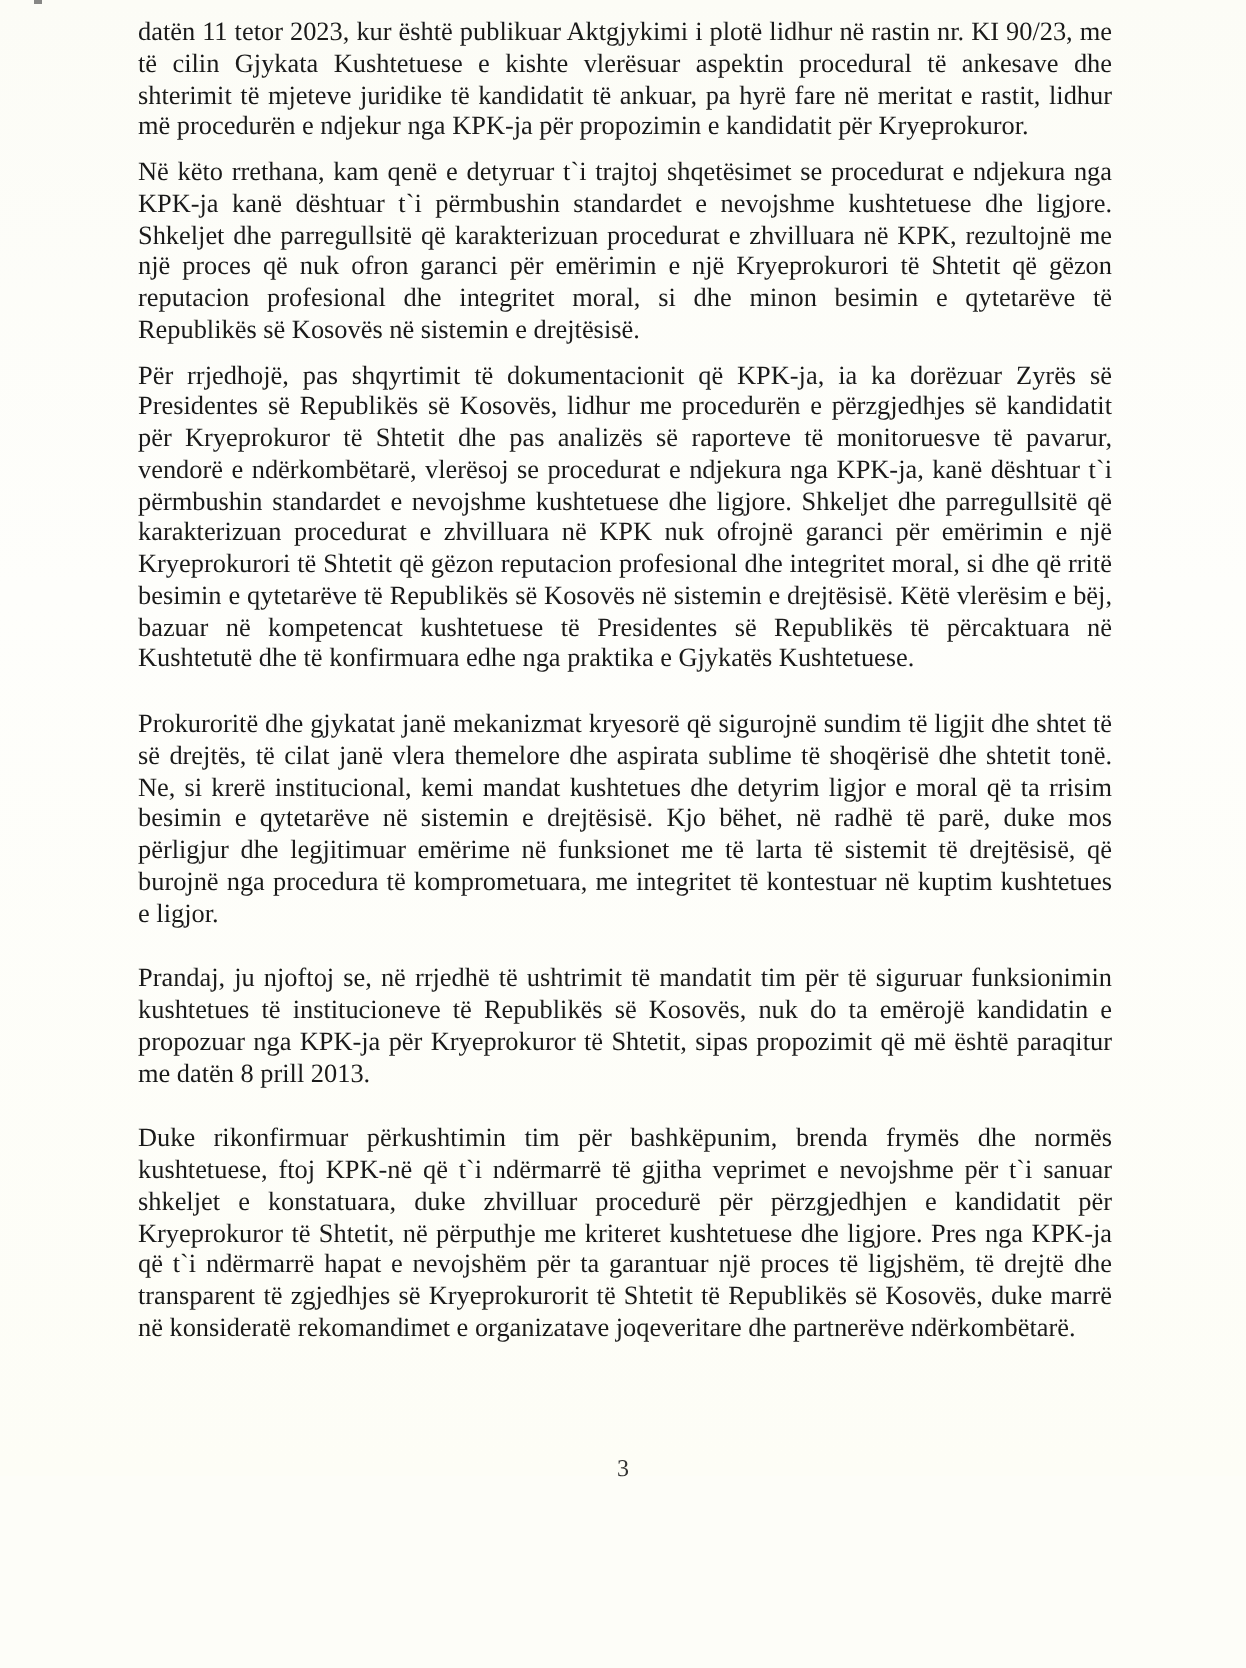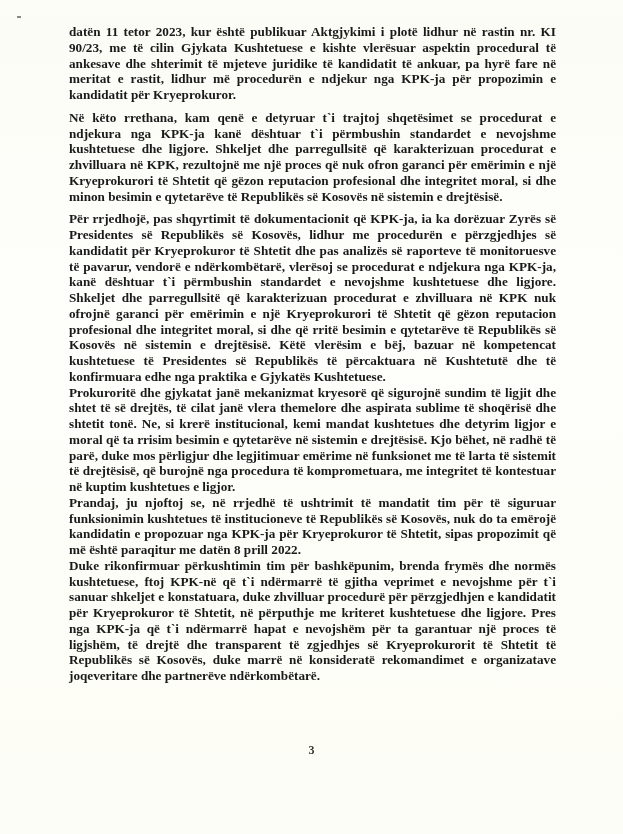--- a/index.html
+++ b/index.html
@@ -9,25 +9,24 @@
     body {
       width: 623px;
       height: 834px;
       overflow: hidden;
       background: #fdfdf8;
       position: relative;
     }
     .page {
       position: absolute;
       left: 0;
-      top: 16px;
+      top: 0;
       width: 623px;
       height: 738px;
       background: linear-gradient(180deg, #fcfcf6 0%, #fefefb 40%, #fdfdf6 100%);
-      font-weight: bold;
     }
     .corner-mark {
       position: absolute;
       left: 17px;
       top: 0px;
       width: 4px;
       height: 2px;
       background: #555;
       opacity: 0.7;
     }
@@ -44,21 +43,21 @@
     .para {
       margin: 0;
       text-align: justify;
       text-align-last: left;
       hyphens: none;
     }
     .para + .para {
       margin-top: 7px;
     }
     .para.gap-lg {
-      margin-top: 0;
+      margin-top: 17px;
     }
     .page-number {
       position: absolute;
       left: 0;
       width: 623px;
       top: 727px;
       text-align: center;
       font-family: "Liberation Serif", "DejaVu Serif", serif;
       font-size: 12px;
       color: #333;
@@ -68,18 +67,18 @@
 <body>
 
 <div class="page">
   <div class="corner-mark"></div>
 
   <div class="body-text">
     <p class="para">datën 11 tetor 2023, kur është publikuar Aktgjykimi i plotë lidhur në rastin nr. KI 90/23, me të cilin Gjykata Kushtetuese e kishte vlerësuar aspektin procedural të ankesave dhe shterimit të mjeteve juridike të kandidatit të ankuar, pa hyrë fare në meritat e rastit, lidhur më procedurën e ndjekur nga KPK-ja për propozimin e kandidatit për Kryeprokuror.</p>
     <p class="para">Në këto rrethana, kam qenë e detyruar t`i trajtoj shqetësimet se procedurat e ndjekura nga KPK-ja kanë dështuar t`i përmbushin standardet e nevojshme kushtetuese dhe ligjore. Shkeljet dhe parregullsitë që karakterizuan procedurat e zhvilluara në KPK, rezultojnë me një proces që nuk ofron garanci për emërimin e një Kryeprokurori të Shtetit që gëzon reputacion profesional dhe integritet moral, si dhe minon besimin e qytetarëve të Republikës së Kosovës në sistemin e drejtësisë.</p>
     <p class="para">Për rrjedhojë, pas shqyrtimit të dokumentacionit që KPK-ja, ia ka dorëzuar Zyrës së Presidentes së Republikës së Kosovës, lidhur me procedurën e përzgjedhjes së kandidatit për Kryeprokuror të Shtetit dhe pas analizës së raporteve të monitoruesve të pavarur, vendorë e ndërkombëtarë, vlerësoj se procedurat e ndjekura nga KPK-ja, kanë dështuar t`i përmbushin standardet e nevojshme kushtetuese dhe ligjore. Shkeljet dhe parregullsitë që karakterizuan procedurat e zhvilluara në KPK nuk ofrojnë garanci për emërimin e një Kryeprokurori të Shtetit që gëzon reputacion profesional dhe integritet moral, si dhe që rritë besimin e qytetarëve të Republikës së Kosovës në sistemin e drejtësisë. Këtë vlerësim e bëj, bazuar në kompetencat kushtetuese të Presidentes së Republikës të përcaktuara në Kushtetutë dhe të konfirmuara edhe nga praktika e Gjykatës Kushtetuese.</p>
     <p class="para gap-lg">Prokuroritë dhe gjykatat janë mekanizmat kryesorë që sigurojnë  sundim të ligjit dhe shtet të së drejtës, të cilat janë vlera themelore dhe aspirata sublime të shoqërisë dhe shtetit tonë. Ne, si krerë institucional, kemi mandat kushtetues dhe detyrim ligjor e moral që ta rrisim besimin e qytetarëve në sistemin e drejtësisë. Kjo bëhet, në radhë të parë, duke mos përligjur dhe legjitimuar emërime në funksionet me të larta të sistemit të drejtësisë, që burojnë nga procedura të komprometuara,  me integritet të kontestuar në kuptim kushtetues e ligjor.</p>
-    <p class="para gap-lg">Prandaj, ju njoftoj se, në rrjedhë të ushtrimit të mandatit tim për të siguruar funksionimin kushtetues të institucioneve të Republikës së Kosovës, nuk do ta emërojë kandidatin e propozuar nga KPK-ja për Kryeprokuror të Shtetit,  sipas propozimit që më është paraqitur me datën 8 prill 2022.</p>
+    <p class="para gap-lg">Prandaj, ju njoftoj se, në rrjedhë të ushtrimit të mandatit tim për të siguruar funksionimin kushtetues të institucioneve të Republikës së Kosovës, nuk do ta emërojë kandidatin e propozuar nga KPK-ja për Kryeprokuror të Shtetit,  sipas propozimit që më është paraqitur me datën 8 prill 2013.</p>
     <p class="para gap-lg">Duke rikonfirmuar përkushtimin tim për bashkëpunim, brenda frymës dhe normës kushtetuese, ftoj KPK-në që t`i ndërmarrë të gjitha veprimet e nevojshme për t`i sanuar shkeljet e konstatuara, duke zhvilluar procedurë për përzgjedhjen e kandidatit për Kryeprokuror të Shtetit, në përputhje me kriteret kushtetuese dhe ligjore. Pres nga KPK-ja që t`i ndërmarrë hapat e nevojshëm për ta garantuar një proces të ligjshëm, të drejtë dhe transparent të zgjedhjes së Kryeprokurorit të Shtetit të Republikës së Kosovës, duke marrë në konsideratë rekomandimet e organizatave joqeveritare dhe partnerëve ndërkombëtarë.</p>
   </div>
 
   <div class="page-number">3</div>
 </div>
 
 </body></html>

